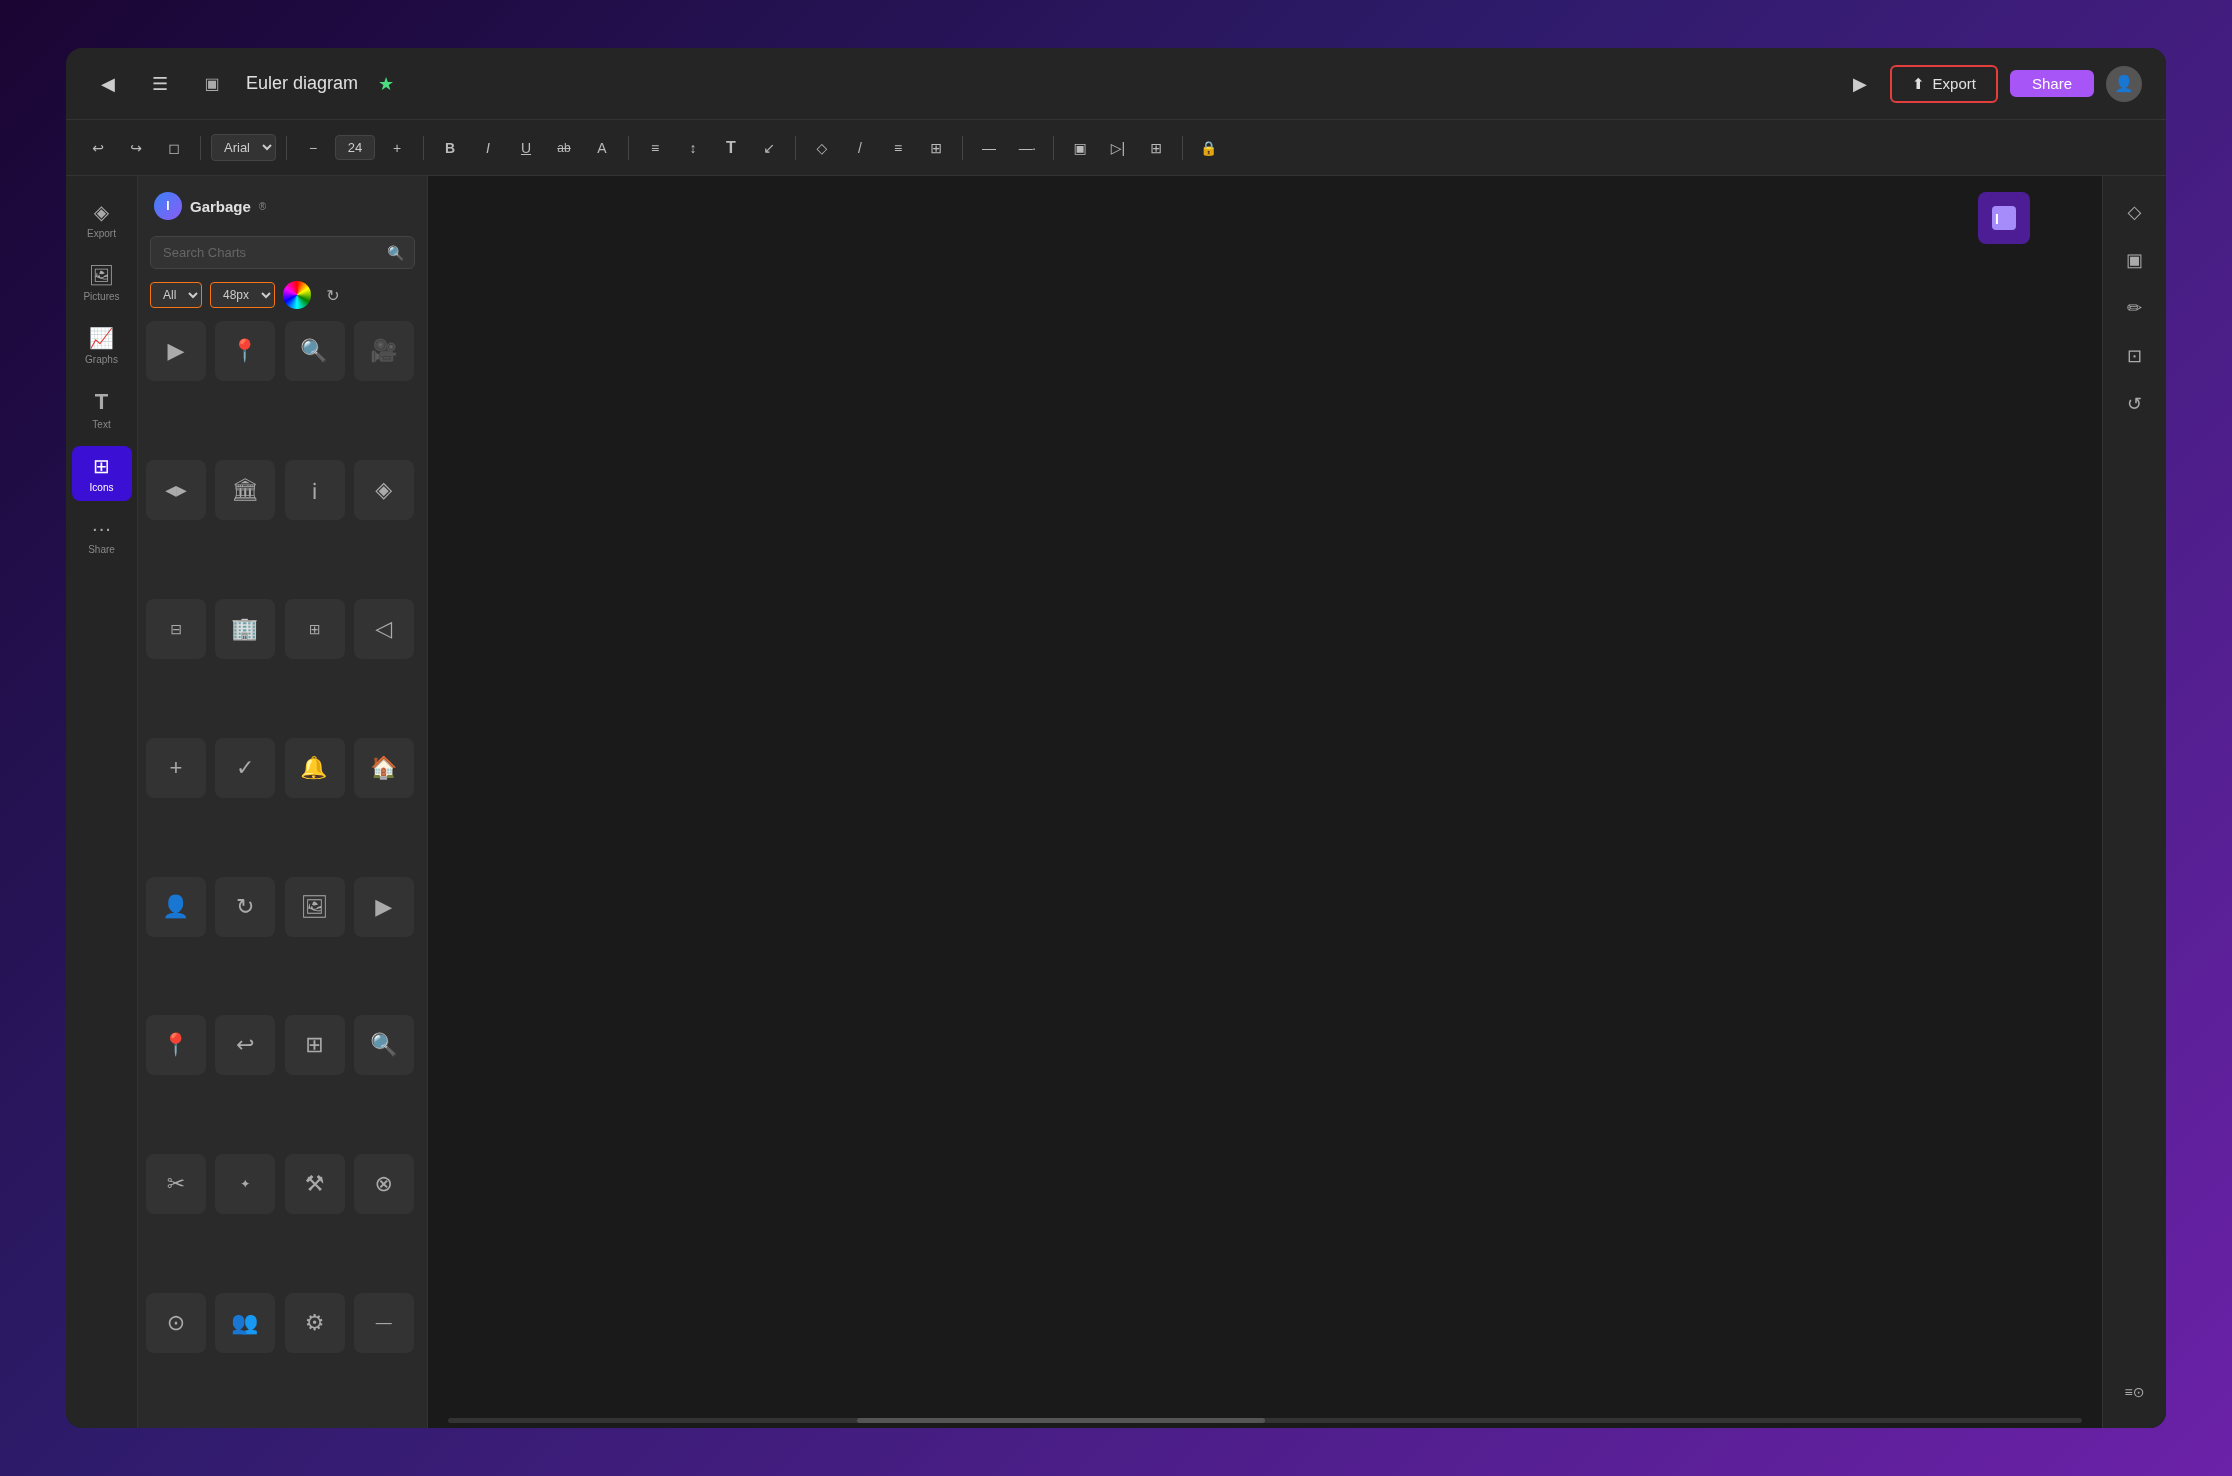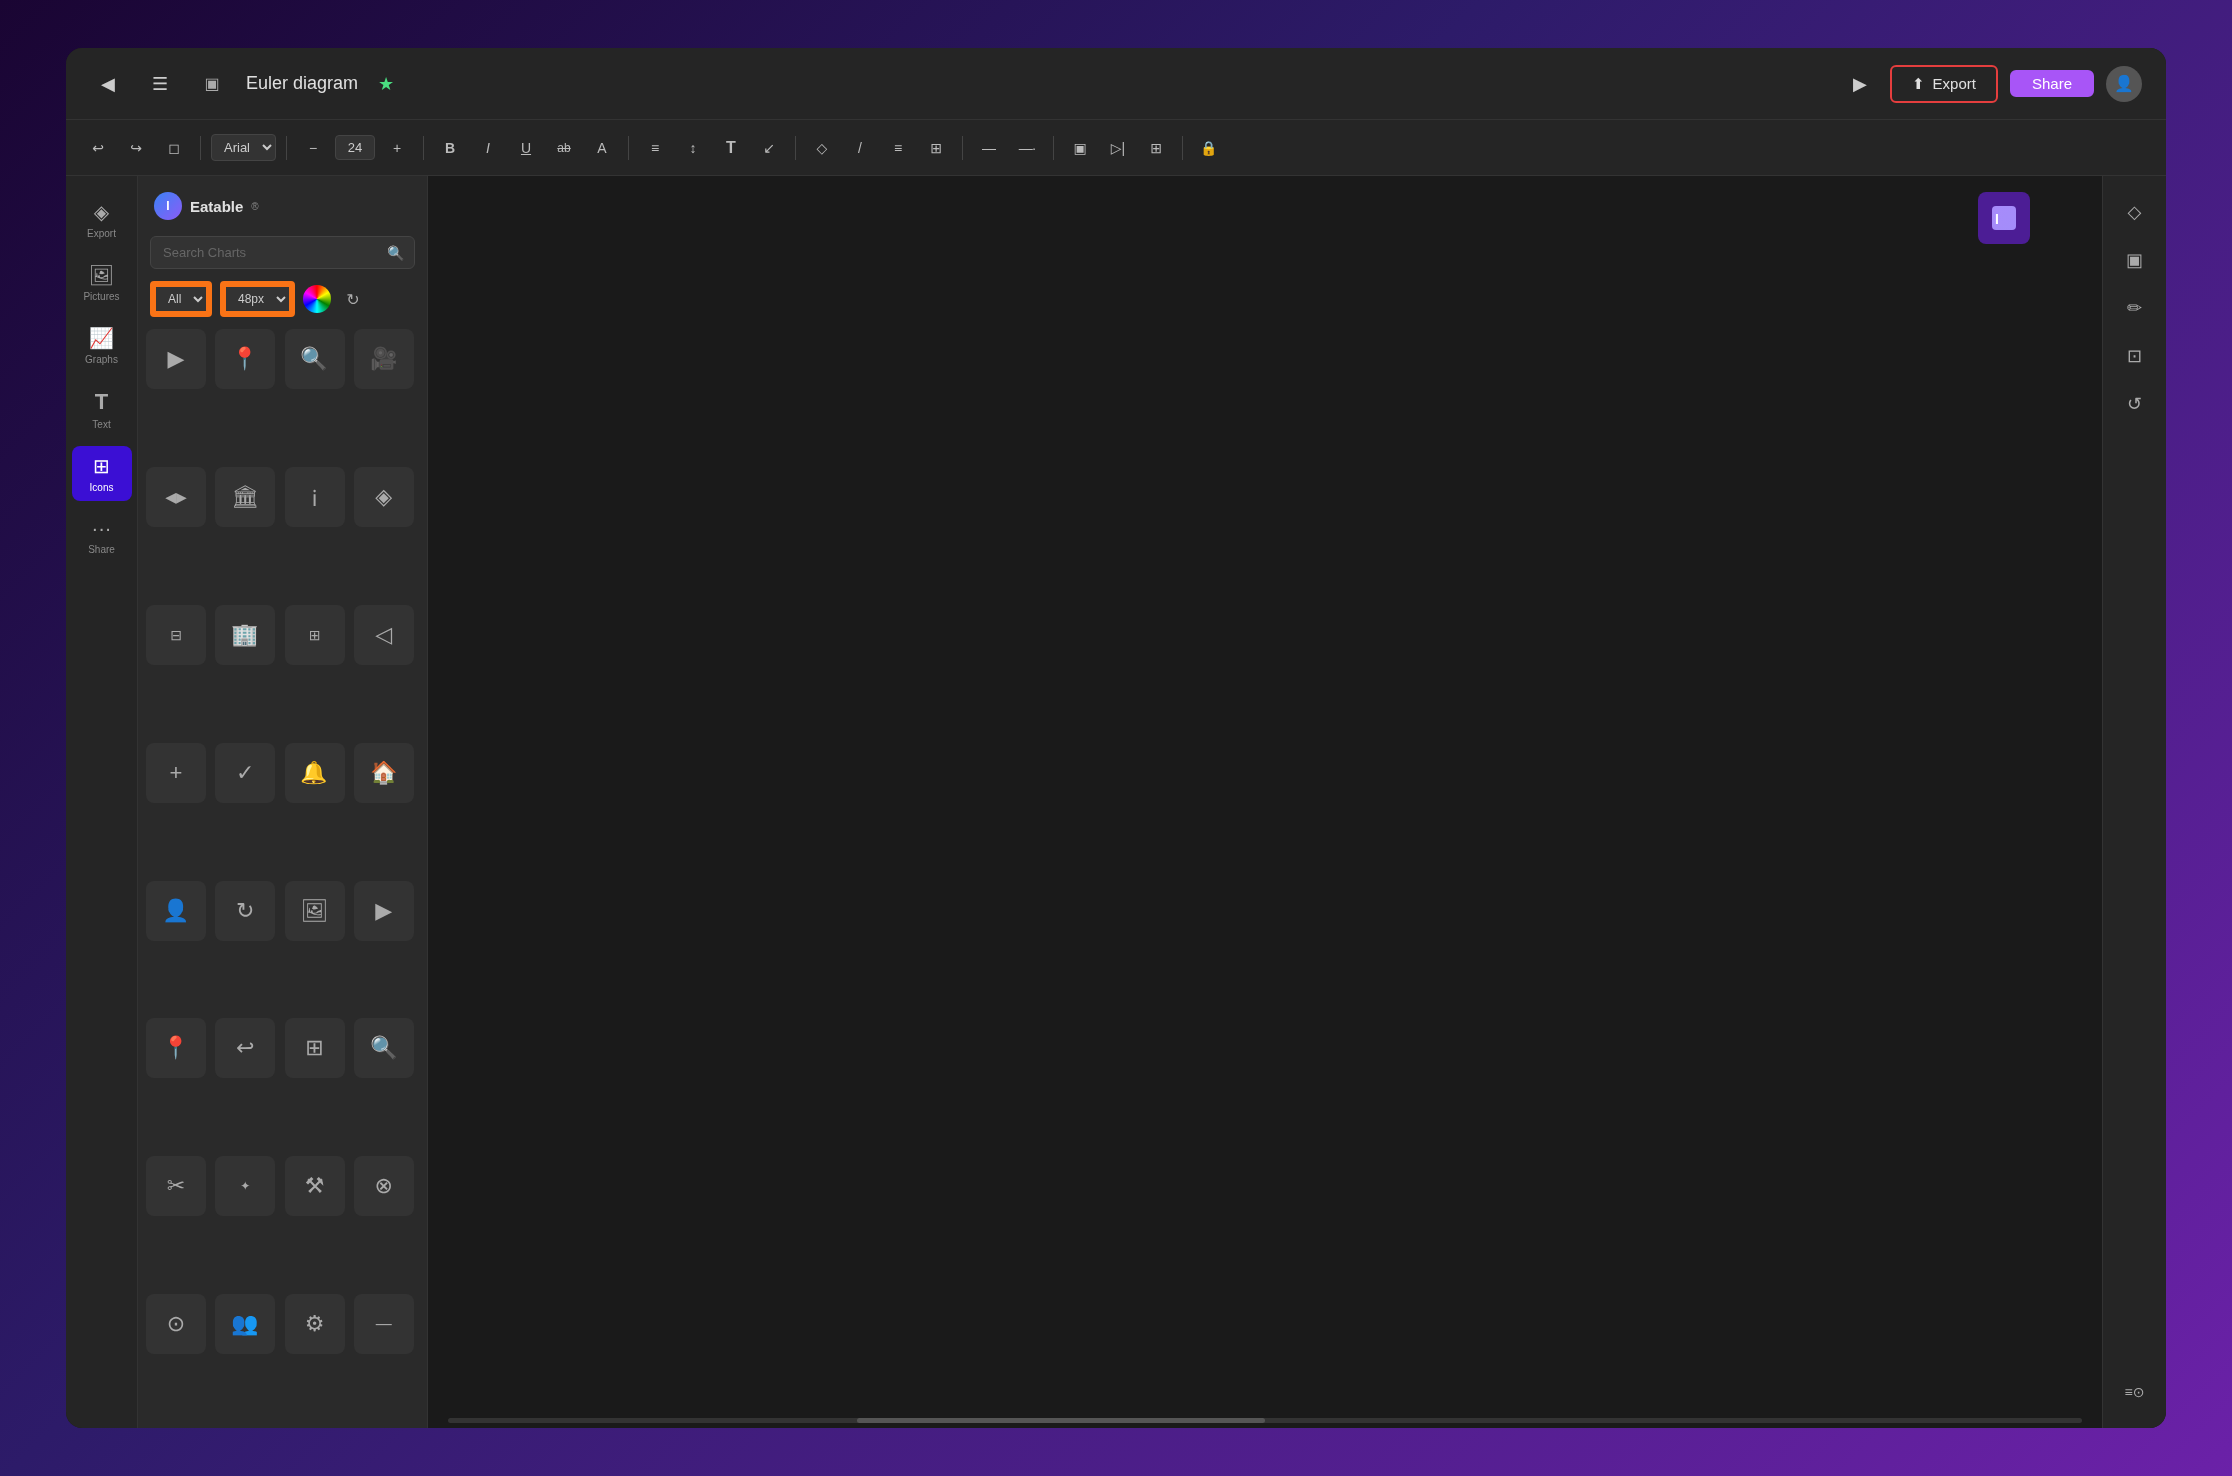--- a/index.html
+++ b/index.html
@@ -259,21 +259,21 @@
       font-size: 14px;
     }
     .filter-row {
       display: flex;
       align-items: center;
       gap: 8px;
       padding: 0 12px 12px;
     }
     .filter-select {
       background: #333;
-      border: 6px solid #f97316;
+      border: 1px solid #f97316;
       color: #ccc;
       padding: 4px 8px;
       border-radius: 4px;
       font-size: 12px;
       cursor: pointer;
     }
     .color-btn {
       width: 28px;
       height: 28px;
       border-radius: 50%;
@@ -476,21 +476,21 @@
         <span class="sidebar-item-icon">···</span>
         <span class="sidebar-item-label">Share</span>
       </div>
     </div>
 
     <div class="icon-panel">
       <div class="panel-header">
         <div class="panel-logo">
           <span>I</span>
         </div>
-        <span class="panel-title">Eatable</span>
+        <span class="panel-title">Garbage</span>
         <span class="panel-badge">®</span>
       </div>
 
       <div class="search-bar">
         <input class="search-input" type="text" placeholder="Search Charts" style="">
         <span class="search-icon-btn">🔍</span>
       </div>
 
       <div class="filter-row">
         <select class="filter-select">

